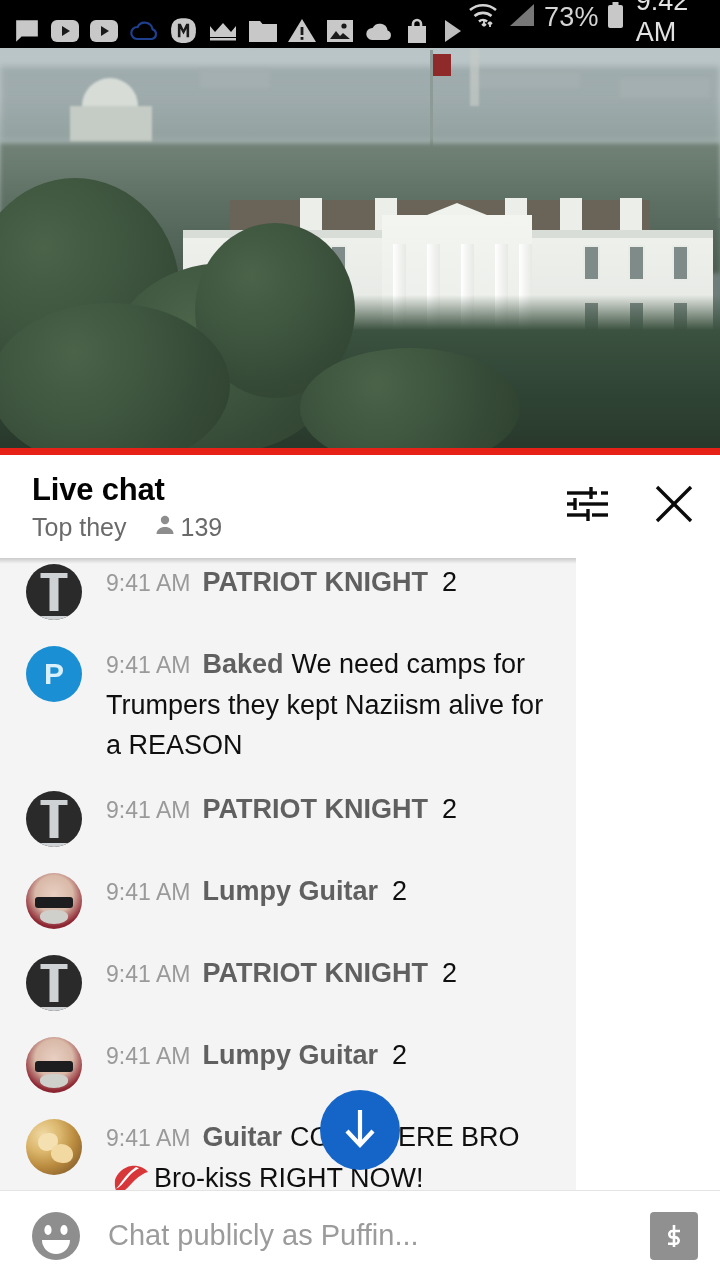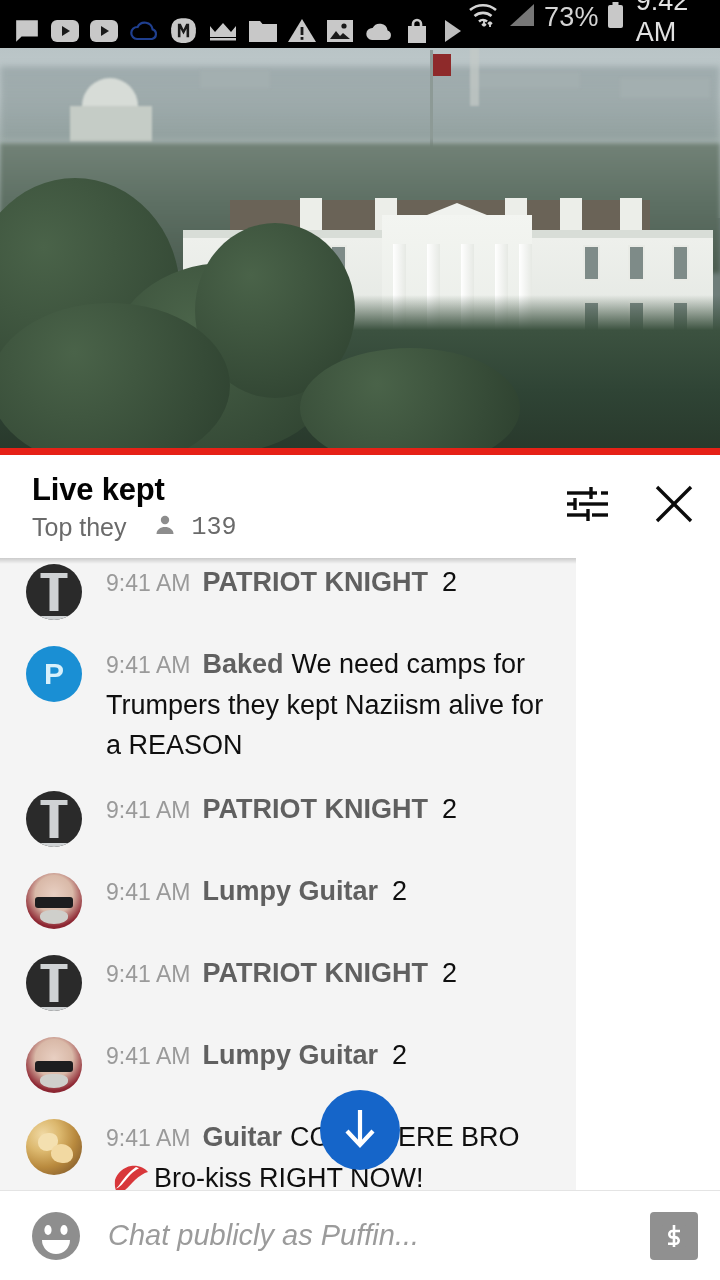--- a/index.html
+++ b/index.html
@@ -127,21 +127,21 @@
     display: flex; align-items: center;
     padding: 0 24px 0 32px;
   }
   .ch-left { flex: 1; }
   .ch-title {
     font-size: 31px; font-weight: bold; color: #030303;
     line-height: 38px; letter-spacing: -0.2px;
   }
   .ch-sub { display: flex; align-items: center; margin-top: 4px; }
   .ch-mode { font-size: 25px; color: #6a6a6a; }
-  .ch-viewers { display: flex; align-items: center; margin-left: 26px; gap: 15px; font-family: Liberation Mono, monospace; }
+  .ch-viewers { display: flex; align-items: flex-start; margin-left: 26px; gap: 4px; }
   .ch-count { font-size: 25px; color: #6a6a6a; }
   .ch-actions { display: flex; align-items: center; gap: 42px; padding-bottom: 6px; }
   .ch-btn { display: flex; align-items: center; justify-content: center; }
 
   
   .chat-list {
     position: absolute; top: 558px; left: 0;
     width: 576px; height: 632px;
     background: #f4f4f4;
     overflow: hidden;
@@ -227,21 +227,21 @@
     width: 720px; height: 90px;
     background: #ffffff;
     border-top: 1px solid #e4e4e4;
     display: flex; align-items: center;
     padding: 0 22px 0 30px;
   }
   .emoji-btn { flex: 0 0 52px; height: 52px; }
   .chat-input {
     flex: 1; border: none; outline: none; background: transparent;
     font-family: "Liberation Sans", sans-serif;
-    font-size: 29px; color: #303030; margin-left: 26px; font-style: italic;
+    font-size: 29px; color: #303030; margin-left: 26px;
   }
   .chat-input::placeholder { color: #9b9b9b; }
   .superchat-btn {
     flex: 0 0 48px; width: 48px; height: 48px;
     background: #909090; border-radius: 4px;
     display: flex; align-items: center; justify-content: center;
     margin-left: 18px;
   }
 </style>
 </head>
@@ -403,21 +403,21 @@
     <div class="blob" style="left:110px;top:215px;width:230px;height:190px;"></div>
     <div class="blob" style="left:195px;top:175px;width:160px;height:175px;"></div>
     <div class="blob" style="left:-10px;top:255px;width:240px;height:165px;"></div>
     <div class="blob" style="left:300px;top:300px;width:220px;height:120px;"></div>
 
     <div class="progress"></div>
   </div>
 
   <div class="chat-header">
     <div class="ch-left">
-      <div class="ch-title">Live kept</div>
+      <div class="ch-title">Live chat</div>
       <div class="ch-sub">
         <span class="ch-mode">Top they</span>
         <span class="ch-viewers">
           <span>
             <svg width="24" height="24" viewBox="0 0 24 24">
                 <circle cx="12" cy="7" r="4.2" fill="#8d8d8d"></circle>
                 <path fill="#8d8d8d" d="M3.5 21c0-4.3 3.9-7 8.5-7s8.5 2.7 8.5 7z"></path>
               </svg>
           </span>
           <span class="ch-count">139</span>

